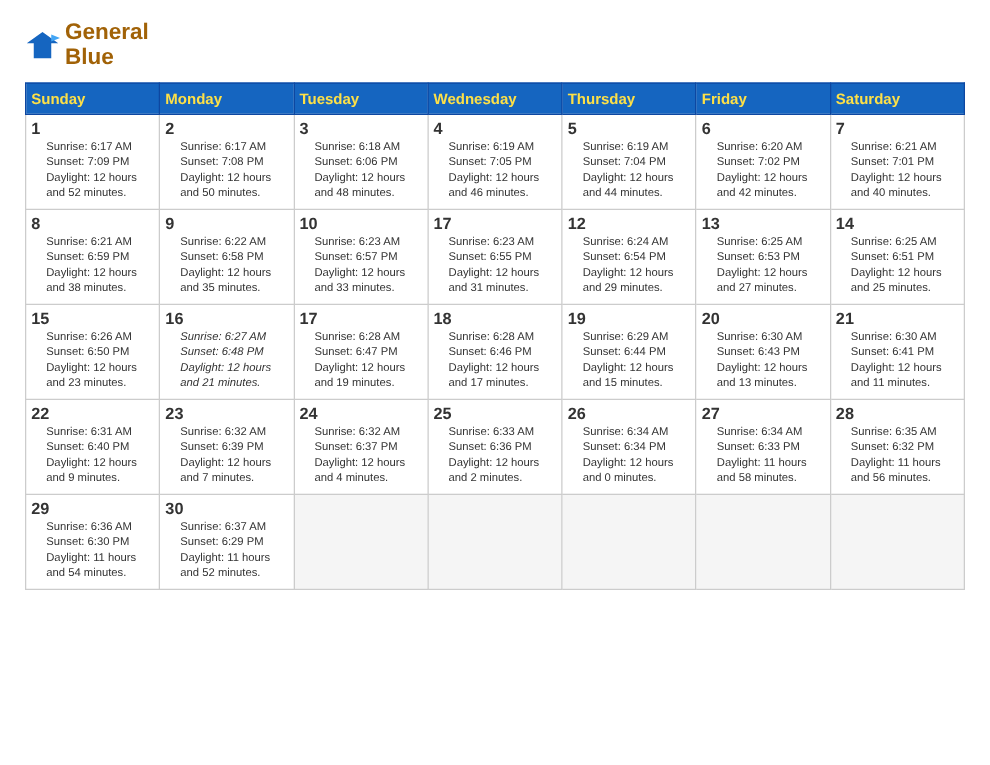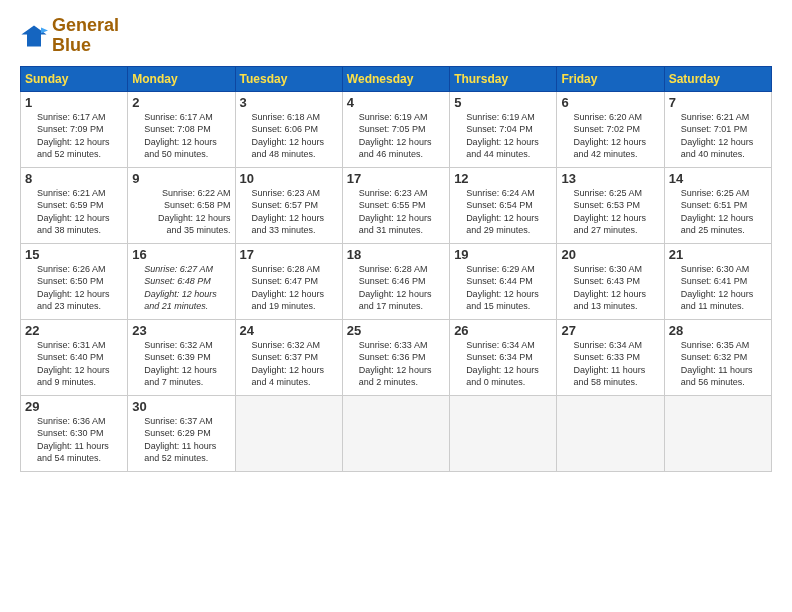--- a/index.html
+++ b/index.html
@@ -171,21 +171,21 @@
         <tr>
           <td>
             <span class="day-num">8</span>
             <div class="day-info" style="white-space: pre-line;">Sunrise: 6:21 AM
 Sunset: 6:59 PM
 Daylight: 12 hours
 and 38 minutes.</div>
           </td>
           <td>
             <span class="day-num">9</span>
-            <div class="day-info" style="white-space: pre-line; text-align: right;">Sunrise: 6:22 AM
+            <div class="day-info" style="white-space: pre-line;">Sunrise: 6:22 AM
 Sunset: 6:58 PM
 Daylight: 12 hours
 and 35 minutes.</div>
           </td>
           <td>
             <span class="day-num">10</span>
             <div class="day-info" style="white-space: pre-line;">Sunrise: 6:23 AM
 Sunset: 6:57 PM
 Daylight: 12 hours
 and 33 minutes.</div>

